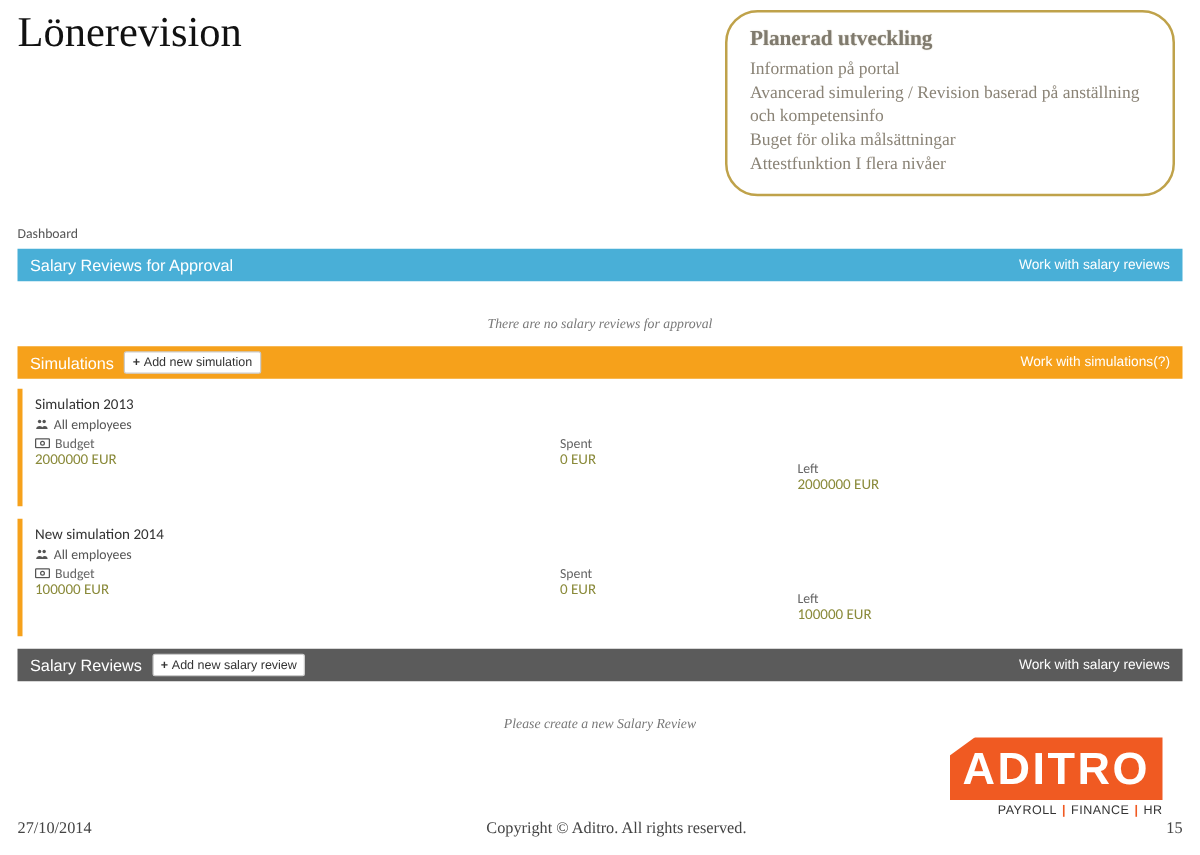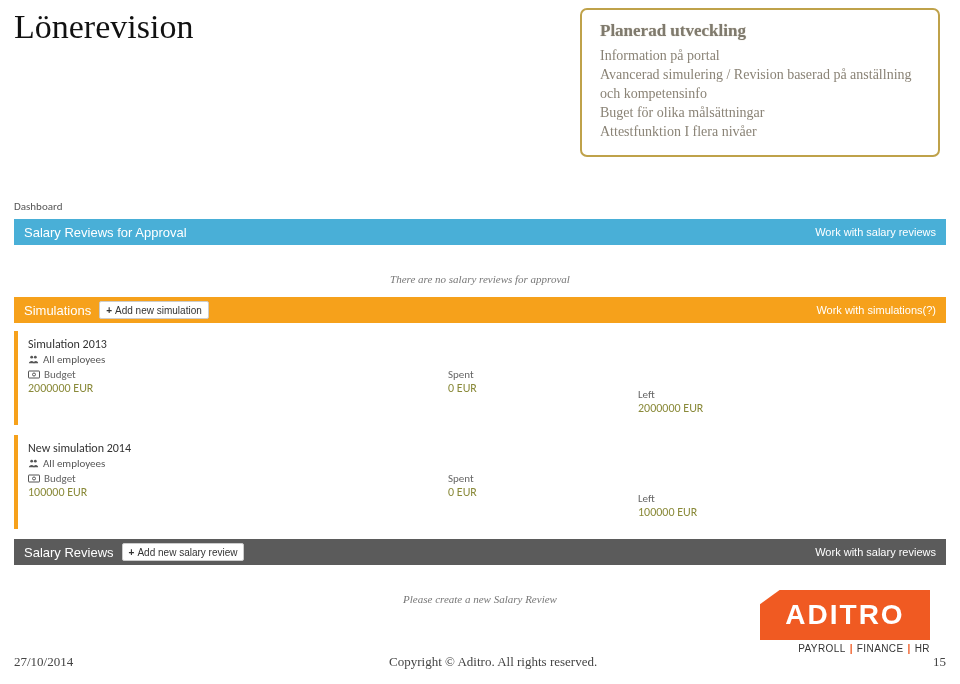--- a/index.html
+++ b/index.html
@@ -21,38 +21,38 @@
     font-size: 34px;
     font-weight: 400;
     color: #111;
   }
   .callout {
     position: absolute;
     top: 8px;
     left: 580px;
     width: 360px;
     border: 2px solid #bfa24a;
-    border-radius: 7px;
+    border-radius: 26px;
     padding: 10px 18px 14px;
     font-family: "Comic Sans MS", "Segoe Script", cursive;
     font-size: 14px;
     color: #8a8376;
     line-height: 1.35;
   }
   .callout .head {
     font-size: 17px;
     font-weight: bold;
     color: #7f7a6e;
     text-shadow: 0 0 1px #bdb49e;
     margin-bottom: 4px;
   }
 
   .dashboard {
     position: absolute;
-    top: 200px;
+    top: 180px;
     left: 14px;
     right: 14px;
   }
   .dash-label {
     font-size: 11px;
     color: #555;
     margin-bottom: 6px;
   }
 
   .bar {
@@ -149,21 +149,21 @@
     width: 170px;
   }
   .aditro-cut {
     position: relative;
     width: 170px;
     height: 50px;
     background: #f05a22;
     color: #fff;
     font-weight: 800;
     font-family: Arial, sans-serif;
-    font-size: 28px;
+    font-size: 36px;
     letter-spacing: 2px;
     display: flex;
     align-items: center;
     justify-content: center;
   }
   .aditro-cut::before {
     content: "";
     position: absolute;
     top: -1px; left: -1px;
     border-top: 16px solid #fff;

